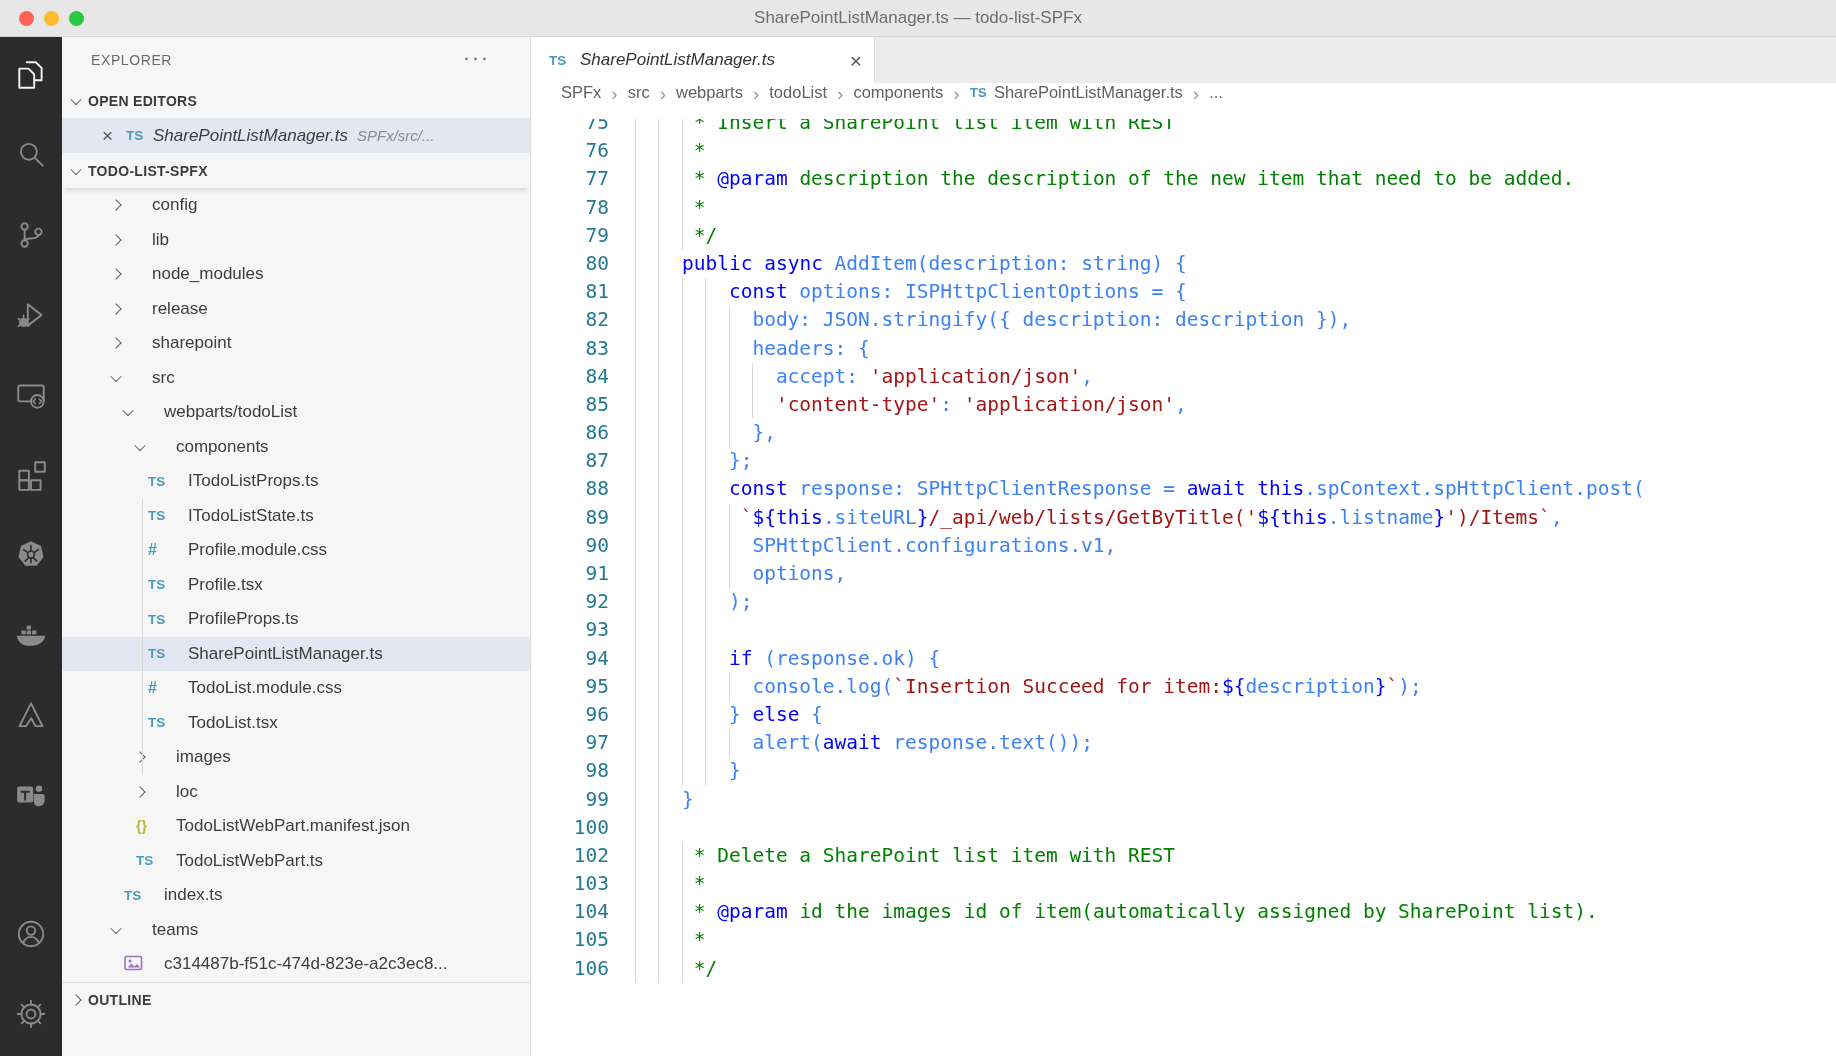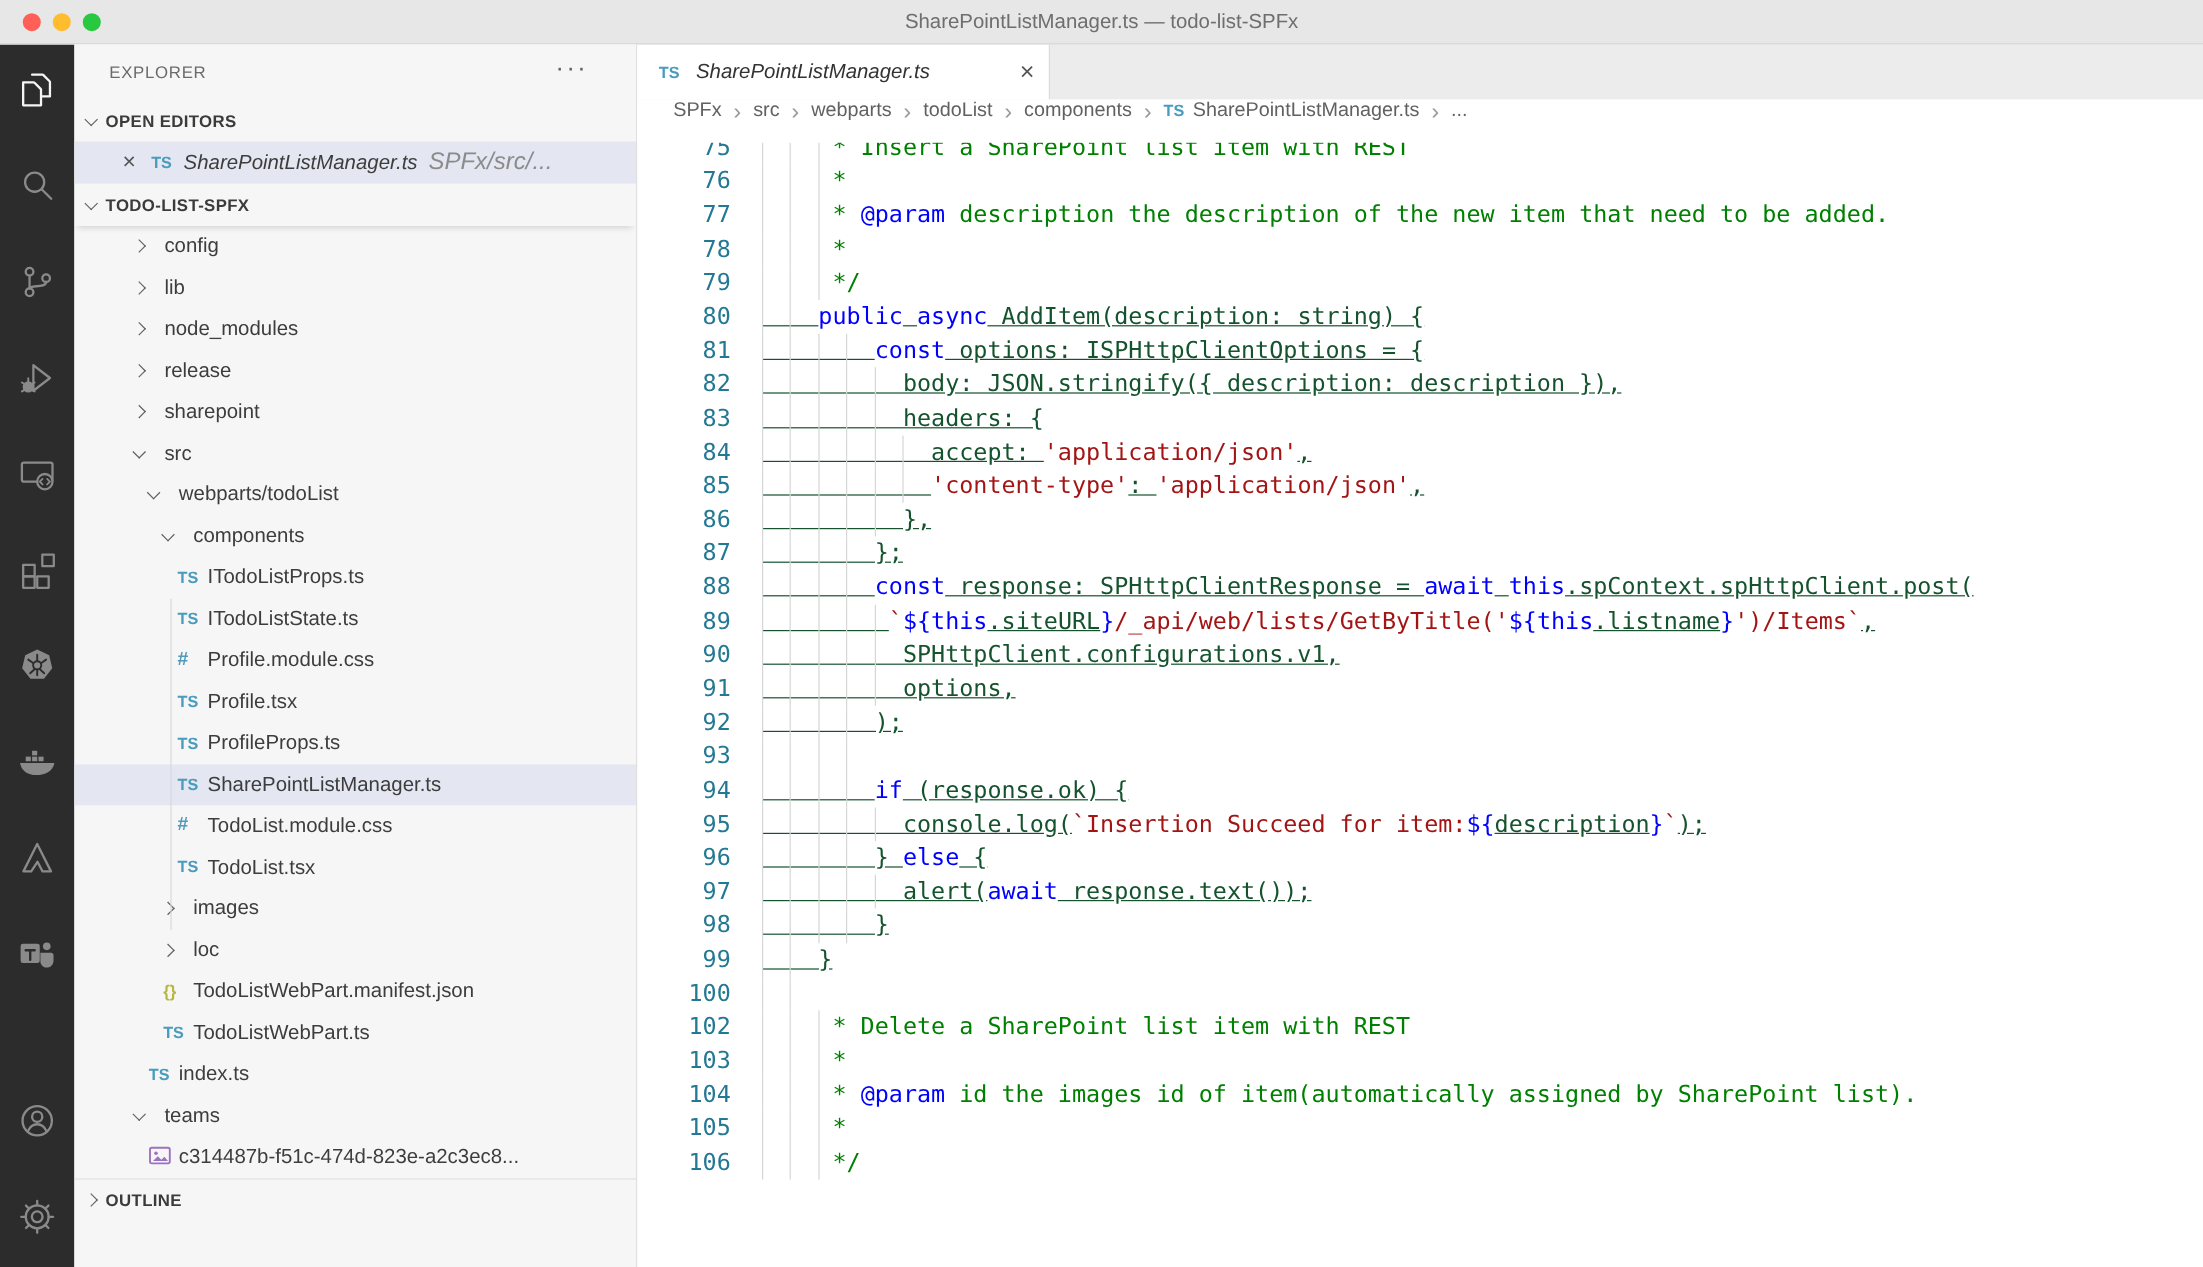--- a/index.html
+++ b/index.html
@@ -40,28 +40,28 @@
   .sec.outline-sec { border-top:1px solid #e0e0e0; }
   .chv { width:8px; height:8px; border-right:1.6px solid #616161; border-bottom:1.6px solid #616161;
     display:inline-block; flex:none; }
   .chv.r { transform:rotate(-45deg); }
   .chv.d { transform:rotate(45deg) translate(-1px,-1px); }
 
   .oe-row { height:35px; background:#e4e6f1; display:flex; align-items:center;
     padding-left:40px; white-space:nowrap; overflow:hidden; cursor:pointer; }
   .oe-close { width:24px; font-size:19px; color:#565656; flex:none; }
   .oe-name { font-style:italic; font-size:17px; color:#3d3d3d; margin-left:5px; }
-  .oe-path { font-style:italic; font-size:20px; color:#8b8b8b; margin-left:9px; }
+  .oe-path { font-style:italic; font-size:15px; color:#8b8b8b; margin-left:9px; }
 
   #tree { position:relative; }
   .trow { height:34.5px; display:flex; align-items:center; font-size:17px; cursor:pointer;
     white-space:nowrap; }
   .trow.sel { background:#e4e6f1; }
   .t-gap { width:22px; display:flex; align-items:center; justify-content:flex-start; flex:none; }
-  .t-label { margin-left:3px; }
+  .t-label { margin-left:18px; }
   .seti { font-weight:bold; font-size:13.5px; display:inline-block; width:22px; flex:none; }
   .seti-ts  { color:#4a9cbe; }
   .seti-css { color:#519aba; font-size:16px; }
   .seti-json{ color:#b7b73b; font-size:14px; }
   .tree-guide { position:absolute; width:1px; background:#d9d9d9; left:80px; }
 
   
   #editor { flex:1; min-width:0; display:flex; flex-direction:column; background:#fff;
     border-left:1px solid #e0e0e0; }
   #tabbar { height:46px; background:#ececec; display:flex; flex:none; }
@@ -74,21 +74,21 @@
     font-size:16.5px; color:#616161; flex:none; background:#fff; }
   .bc-item { display:flex; align-items:center; gap:7px; cursor:pointer; }
   .bc-sep { color:#9a9a9a; font-size:19px; margin:0 10px; }
 
   #codepane { flex:1; position:relative; overflow:hidden;
     font-family:"DejaVu Sans Mono", monospace; font-size:19.5px; }
   #codelines { position:absolute; top:-10px; left:0; right:0; }
   .cl { height:28.2px; line-height:28.2px; white-space:pre; position:relative; }
   .ln { display:inline-block; width:78px; text-align:right; color:#237893; }
   .ct { display:inline-block; padding-left:26px; }
-  .tk-p { color:#14532d;text-decoration:underline; }
+  .tk-p { color:#3b82f6; }
   .tk-k { color:#0000ff; }
   .tk-s { color:#a31515; }
   .tk-c { color:#008000; }
   .ig { position:absolute; top:0; height:28.2px; width:1px; background:#d6d6d6; }
 </style>
 </head>
 <body>
 
 <div id="titlebar">
   <div class="lights">

